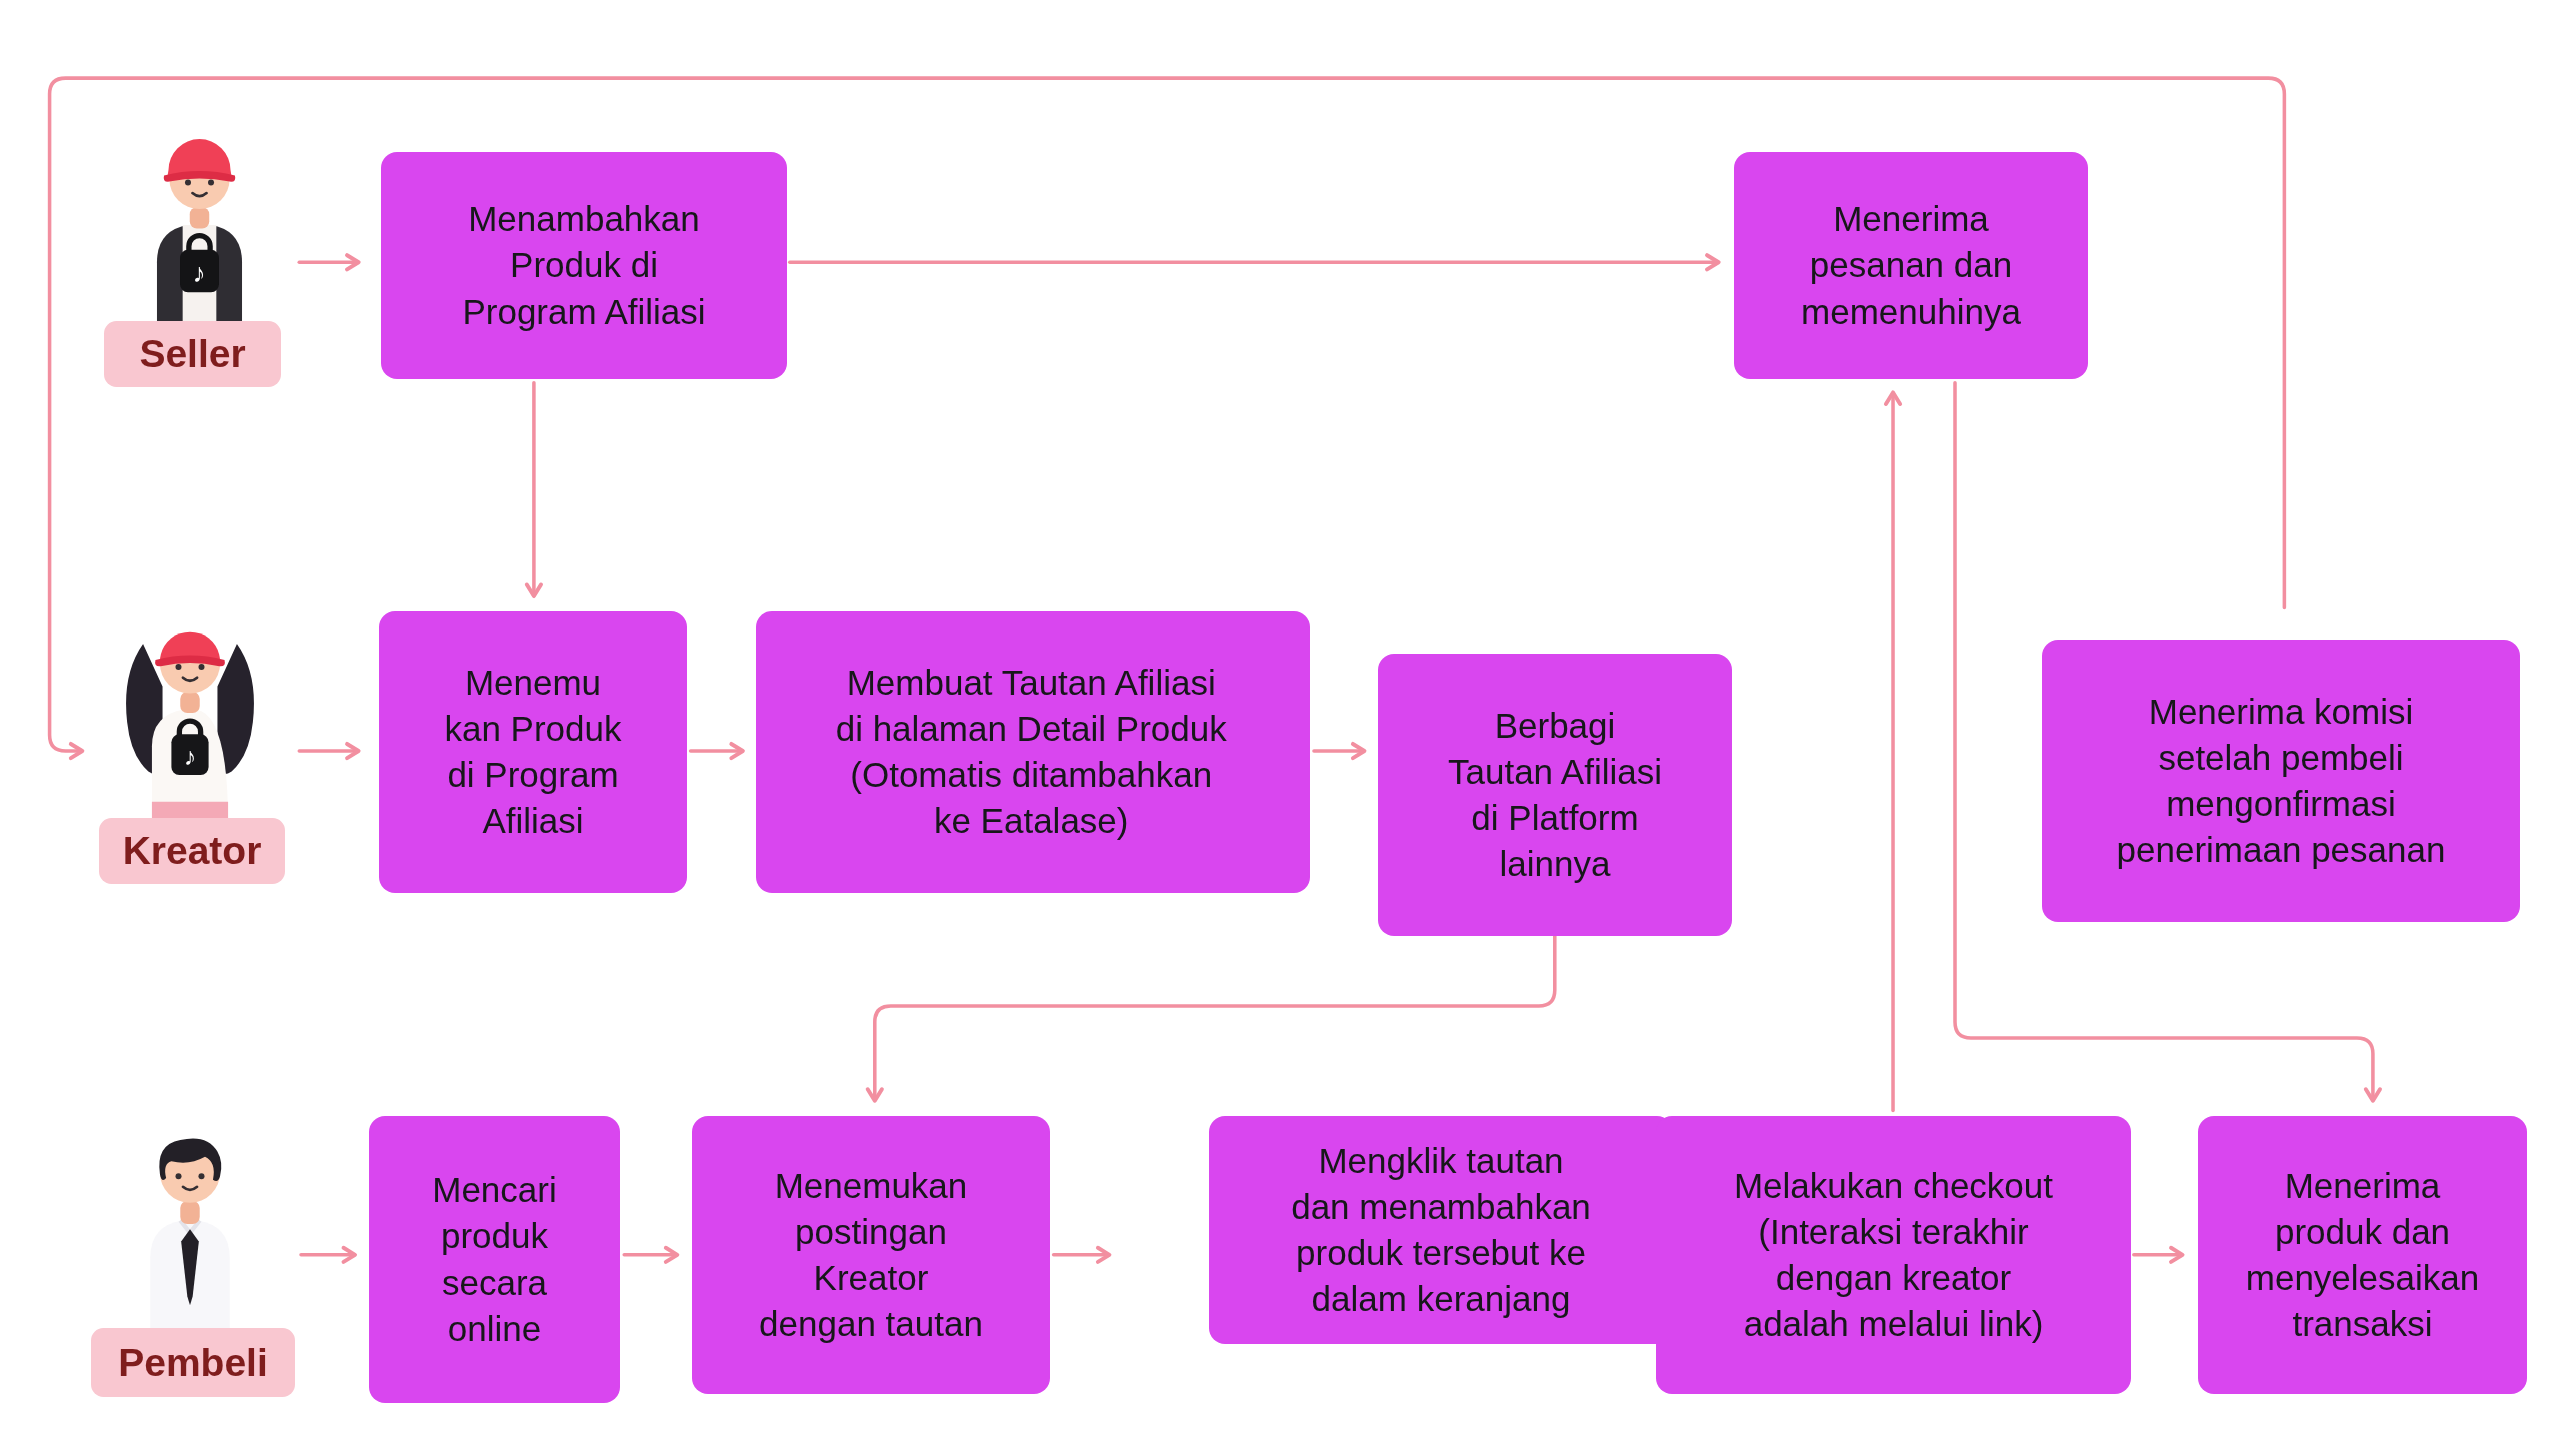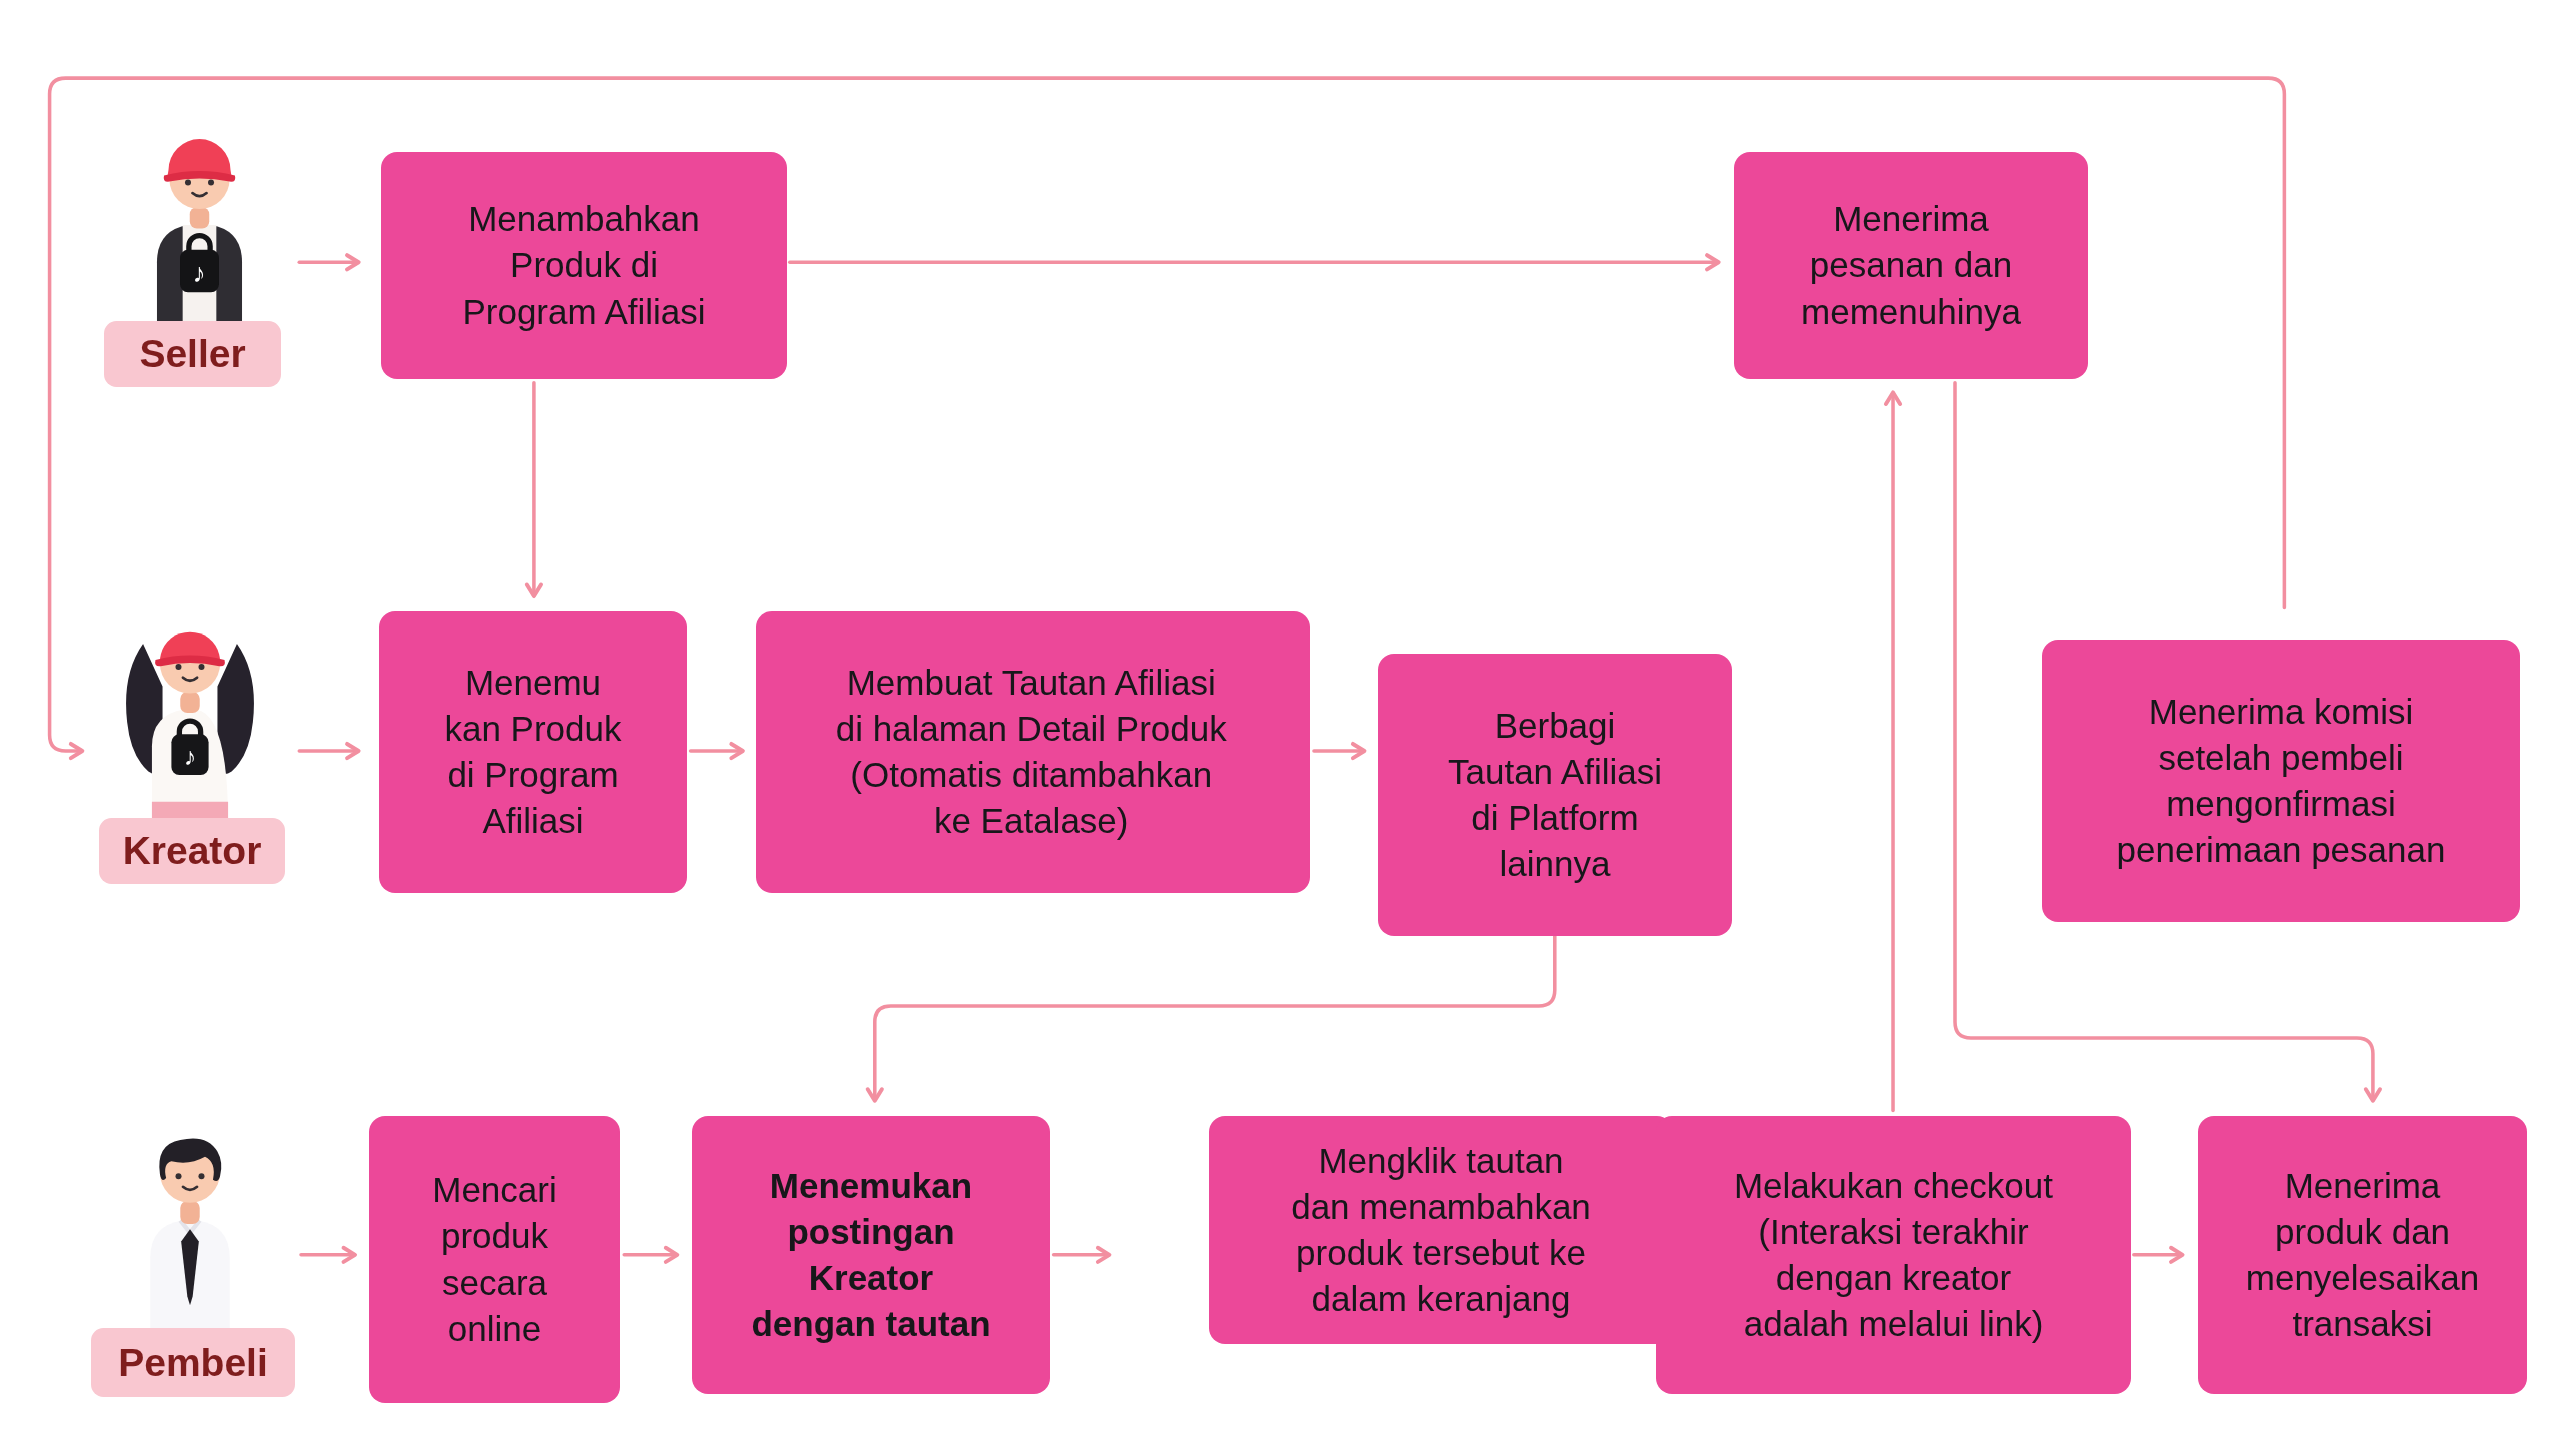--- a/index.html
+++ b/index.html
@@ -13,21 +13,21 @@
     overflow: hidden;
   }
   .connectors {
     position: absolute;
     left: 0; top: 0;
     width: 2550px; height: 1456px;
     pointer-events: none;
   }
   .node {
     position: absolute;
-    background: #ec4899;
+    background: #d946ef;
     border-radius: 16px;
     display: flex;
     align-items: center;
     justify-content: center;
     text-align: center;
     white-space: pre-line;
     font-size: 35px;
     line-height: 1.32;
     color: #17171A;
     padding: 10.6px;
@@ -48,21 +48,21 @@
   .avatar { position: absolute; }
 
   
   #node-seller-add        { left: 381px;  top: 152px;  width: 406px; height: 227px; }
   #node-seller-fulfill    { left: 1734px; top: 152px;  width: 354px; height: 227px; }
   #node-kreator-find      { left: 379px;  top: 611px;  width: 308px; height: 282px; }
   #node-kreator-link      { left: 756px;  top: 611px;  width: 554px; height: 282px; padding-left: 7px; }
   #node-kreator-share     { left: 1378px; top: 611px;  width: 354px; height: 282px; margin-top: 43px; }
   #node-kreator-commission{ left: 2042px; top: 640px;  width: 478px; height: 282px; }
   #node-pembeli-search    { left: 369px;  top: 1116px; width: 251px; height: 287px; }
-  #node-pembeli-findpost  { left: 692px;  top: 1116px; width: 358px; height: 278px; font-weight: bold; }
+  #node-pembeli-findpost  { left: 692px;  top: 1116px; width: 358px; height: 278px; }
   #node-pembeli-click     { left: 1165px; top: 1116px; width: 464px; height: 228px; margin-left: 44px; }
   #node-pembeli-checkout  { left: 1656px; top: 1116px; width: 475px; height: 278px; }
   #node-pembeli-receive   { left: 2198px; top: 1116px; width: 329px; height: 278px; }
 
   #pill-seller  { left: 104px; top: 321px;  width: 177px; height: 66px; }
   #pill-kreator { left: 99px; top: 818px;  width: 186px; height: 66px; }
   #pill-pembeli { left: 91px; top: 1328px; width: 204px; height: 69px; }
 
   #avatar-seller  { left: 124px; top: 124px;  width: 151px; height: 202px; }
   #avatar-kreator { left: 97px; top: 589px;  width: 186px; height: 234px; }

